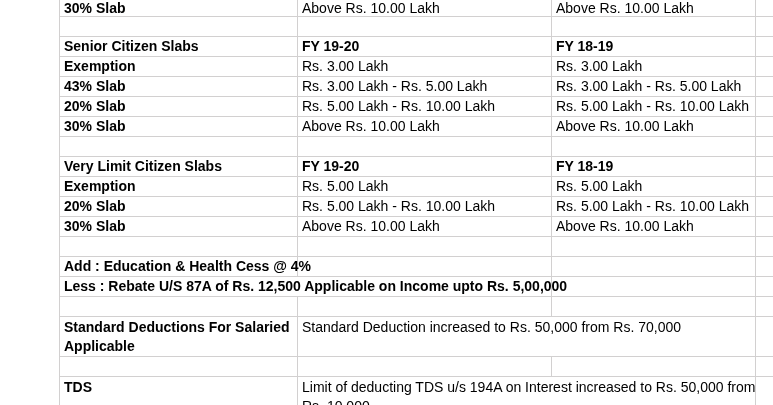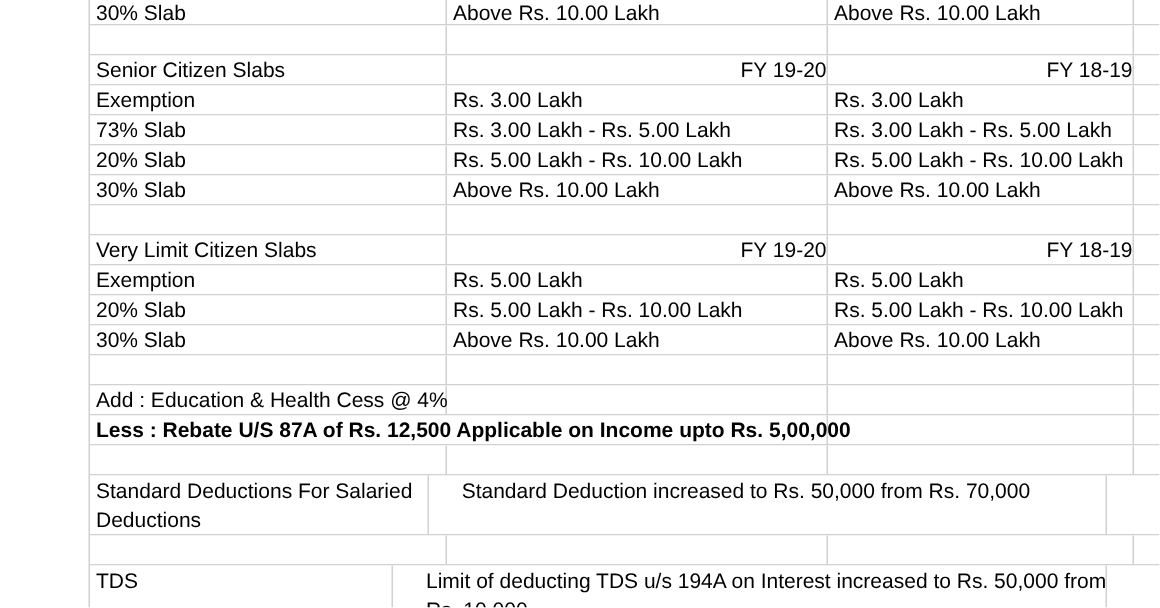--- a/index.html
+++ b/index.html
@@ -10,32 +10,32 @@
     font-family: "Liberation Sans", sans-serif;
     font-size: 14px;
     color: var(--text, #000000);
   }
   .sheet { position: relative; width: 773px; height: 405px; overflow: hidden; background: var(--background, #ffffff); }
   .left-margin { position: absolute; left: 0; top: 0; width: 59px; height: 405px; background: var(--background, #ffffff); }
   .grid { position: absolute; left: 59px; top: 0; border-left: 1px solid var(--grid, #d2d0d0); }
   .row { display: flex; box-sizing: border-box; width: 714px; border-bottom: 1px solid var(--grid, #d2d0d0); background: var(--background, #ffffff); }
   .h17 { height: 17px; }
   .h20 { height: 20px; }
-  .h40 { height: 40px; gap: 18px; }
+  .h40 { height: 40px; }
   .c { box-sizing: border-box; padding-left: 4px; white-space: nowrap; overflow: visible; }
   .h17 .c { line-height: 16px; }
   .h20 .c { line-height: 19px; }
   .h40 .c { line-height: 19px; padding-top: 1px; }
-  .cA  { width: 238px; border-right: 1px solid var(--grid, #d2d0d0); font-weight: 400; }
+  .cA  { width: 238px; border-right: 1px solid var(--grid, #d2d0d0); font-weight: 700; }
   .cB  { width: 254px; border-right: 1px solid var(--grid, #d2d0d0); }
   .cC  { width: 204px; border-right: 1px solid var(--grid, #d2d0d0); }
   .cD  { width: 18px; flex: 0 0 18px; }
   .cAB { width: 492px; border-right: 1px solid var(--grid, #d2d0d0); font-weight: 700; }
   .cBC { width: 458px; border-right: 1px solid var(--grid, #d2d0d0); }
-  .b   { font-weight: 400; text-align: right; }
+  .b   { font-weight: 700; }
   .line { white-space: nowrap; }
 </style>
 </head>
 <body>
 
 <div class="sheet">
   <div class="left-margin"></div>
   <div class="grid">
 
     <div class="row h17">
@@ -60,21 +60,21 @@
     </div>
 
     <div class="row h20">
       <div class="c cA">Exemption</div>
       <div class="c cB">Rs. 3.00 Lakh</div>
       <div class="c cC">Rs. 3.00 Lakh</div>
       <div class="c cD"></div>
     </div>
 
     <div class="row h20">
-      <div class="c cA">73% Slab</div>
+      <div class="c cA">43% Slab</div>
       <div class="c cB">Rs. 3.00 Lakh - Rs. 5.00 Lakh</div>
       <div class="c cC">Rs. 3.00 Lakh - Rs. 5.00 Lakh</div>
       <div class="c cD"></div>
     </div>
 
     <div class="row h20">
       <div class="c cA">20% Slab</div>
       <div class="c cB">Rs. 5.00 Lakh - Rs. 10.00 Lakh</div>
       <div class="c cC">Rs. 5.00 Lakh - Rs. 10.00 Lakh</div>
       <div class="c cD"></div>
@@ -145,21 +145,21 @@
     <div class="row h20">
       <div class="c cA"></div>
       <div class="c cB"></div>
       <div class="c cC"></div>
       <div class="c cD"></div>
     </div>
 
     <div class="row h40">
       <div class="c cA">
         <div class="line">Standard Deductions For Salaried</div>
-        <div class="line">Deductions</div>
+        <div class="line">Applicable</div>
       </div>
       <div class="c cBC">Standard Deduction increased to Rs. 50,000 from Rs. 70,000</div>
       <div class="c cD"></div>
     </div>
 
     <div class="row h20">
       <div class="c cA"></div>
       <div class="c cB"></div>
       <div class="c cC"></div>
       <div class="c cD"></div>

